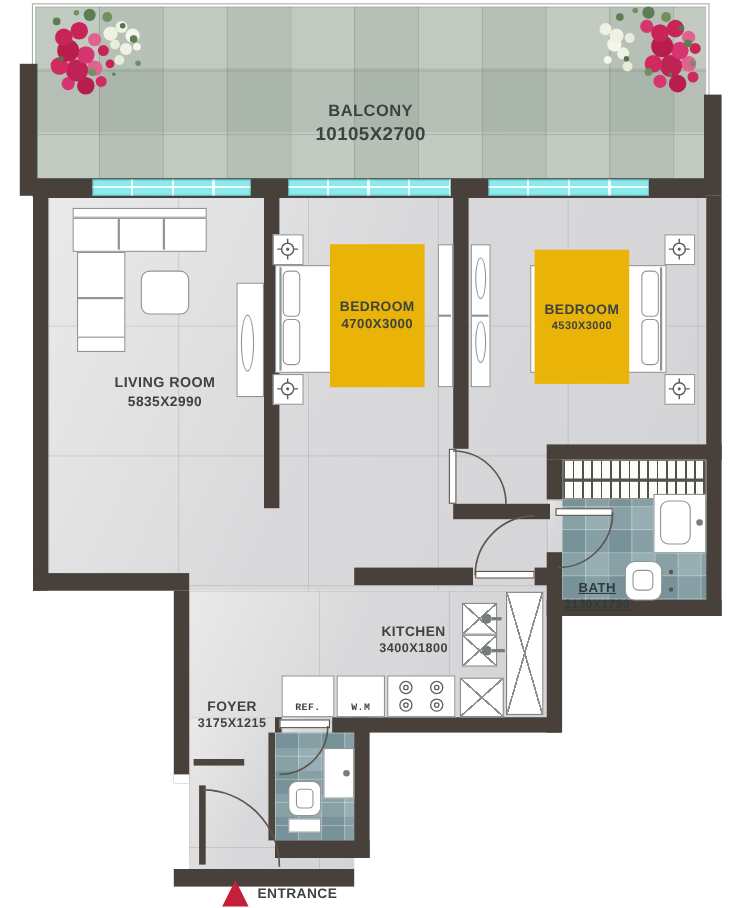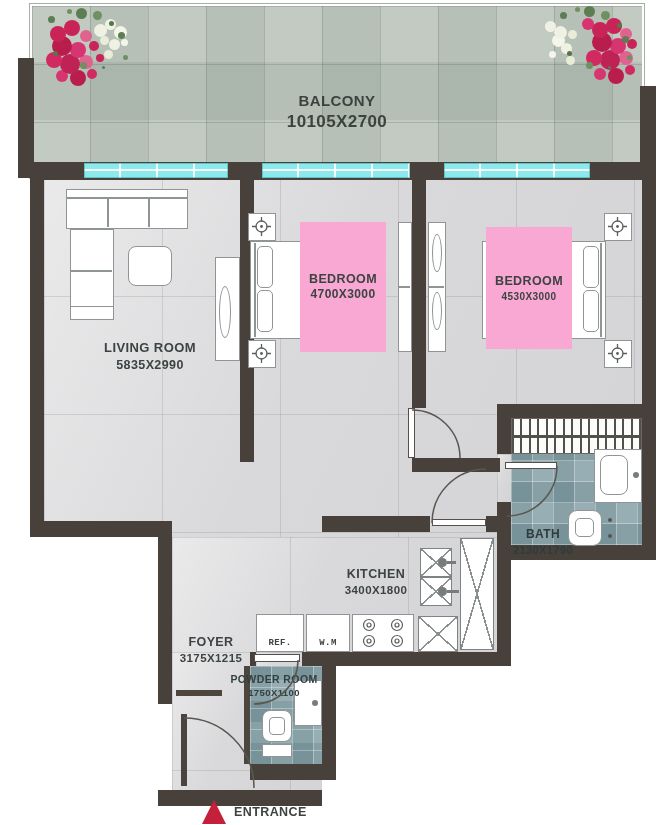--- a/index.html
+++ b/index.html
@@ -28,21 +28,21 @@
        linear-gradient(90deg, rgba(255,255,255,.32) 1px, transparent 1px),
        repeating-linear-gradient(0deg, rgba(52,82,88,.10) 0 21px, rgba(255,255,255,.07) 21px 42px),
        repeating-linear-gradient(90deg, rgba(52,82,88,.10) 0 21px, rgba(255,255,255,.07) 21px 42px);
      background-size:21px 21px,21px 21px,auto,auto;}
   .window{position:absolute;height:15px;background-color:#8ce9ec;
      background-image:
        repeating-linear-gradient(90deg, transparent 0 35px, #f2feff 35px 37px),
        linear-gradient(transparent 6px, #f2feff 6px 8px, transparent 8px);
      box-shadow:inset 0 0 0 1px rgba(60,160,170,.55);}
   .furn{position:absolute;background:#fff;border:1.5px solid #8f9595;font-family:Liberation Mono, monospace;}
-  .roomcard{position:absolute;background:#f9a8d4;display:flex;flex-direction:column;
+  .roomcard{position:absolute;background:#eab308;display:flex;flex-direction:column;
      align-items:center;justify-content:center;text-align:center;}
   .label{position:absolute;display:flex;flex-direction:column;align-items:center;
      justify-content:center;text-align:center;color:#3d4341;font-weight:bold;
      line-height:1.3;letter-spacing:.4px;white-space:nowrap;}
   .divider-v{position:absolute;background:#8f9595;width:1.5px;}
   .divider-h{position:absolute;background:#8f9595;height:1.5px;}
   .pillow{position:absolute;background:#fff;border:1.3px solid #8f9595;border-radius:5px;}
   .oval{position:absolute;background:#fff;border:1px solid #8f9595;border-radius:50%;}
   .xbox{position:absolute;background:#fff;border:1.5px solid #7e8484;
      background-image:
@@ -213,21 +213,21 @@
   </div>
   <div class="furn" style="left:594px;top:449px;width:48px;height:54px;">
     <div class="oval" style="left:5px;top:5px;width:28px;height:40px;border-radius:8px;"></div>
     <div class="faucet" style="left:38px;top:22px;width:6px;height:6px;"></div>
   </div>
   <div class="furn" style="left:568px;top:510px;width:34px;height:36px;border-radius:9px;">
     <div class="oval" style="left:6px;top:7px;width:19px;height:19px;border-radius:5px;"></div>
   </div>
   <div class="faucet" style="left:608px;top:518px;width:4px;height:4px;background:#555;"></div>
   <div class="faucet" style="left:608px;top:534px;width:4px;height:4px;background:#555;"></div>
-  <div class="label" style="left:501px;top:524px;width:84px;height:36px;font-size:12px;color:#2f3b3c;">
+  <div class="label" style="left:501px;top:524px;width:84px;height:36px;font-size:12px;color:#2f3b3c;text-decoration:underline;">
     <span>BATH</span>
     <span style="font-size:11px;">2130X1790</span>
   </div>
 
   <div class="furn" style="left:256px;top:614px;width:48px;height:38px;">
     <span class="label" style="left:0;right:0;bottom:1px;top:auto;font-size:9px;">REF.</span>
   </div>
   <div class="furn" style="left:306px;top:614px;width:44px;height:38px;">
     <span class="label" style="left:0;right:0;bottom:1px;top:auto;font-size:9px;">W.M</span>
   </div>
@@ -264,24 +264,20 @@
   </div>
   <div class="thinwall" style="left:176px;top:690px;width:46px;height:6px;"></div>
 
   <div class="furn" style="left:294px;top:680px;width:28px;height:46px;">
     <div class="faucet" style="left:17px;top:19px;width:6px;height:6px;"></div>
   </div>
   <div class="furn" style="left:262px;top:710px;width:30px;height:32px;border-radius:8px;">
     <div class="oval" style="left:6px;top:6px;width:16px;height:18px;border-radius:4px;"></div>
   </div>
   <div class="furn" style="left:262px;top:744px;width:30px;height:13px;"></div>
-  <div class="label" style="left:232px;top:672px;width:84px;height:28px;font-size:10.5px;color:#33403f;">
-    <span>POWDER ROOM</span>
-    <span style="font-size:9.5px;">1750X1100</span>
-  </div>
 
   <div class="leaf" style="left:408px;top:408px;width:7px;height:50px;"></div>
   <div class="leaf" style="left:432px;top:519px;width:54px;height:7px;"></div>
   <div class="leaf" style="left:505px;top:462px;width:52px;height:7px;"></div>
   <div class="leaf" style="left:254px;top:654px;width:46px;height:8px;"></div>
   <div class="leafdark" style="left:181px;top:714px;width:6px;height:72px;"></div>
 
   <svg class="overlay" width="672" height="825" viewBox="0 0 672 825">
     <g fill="none" stroke="#5b564f" stroke-width="1.5">
       <path d="M412,410 A48 48 0 0 1 460,458"></path>

